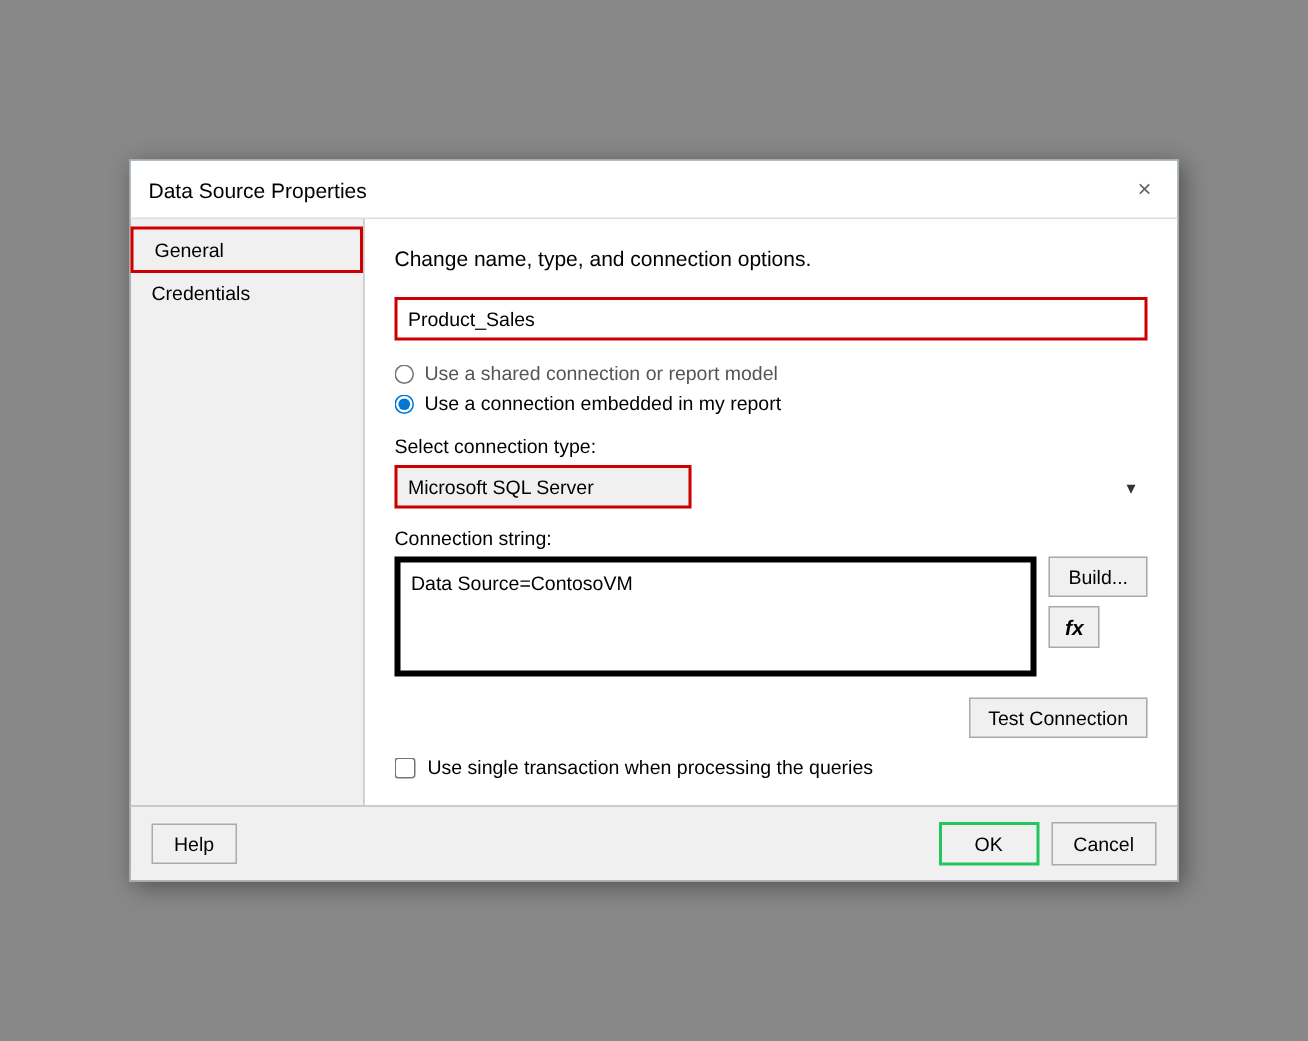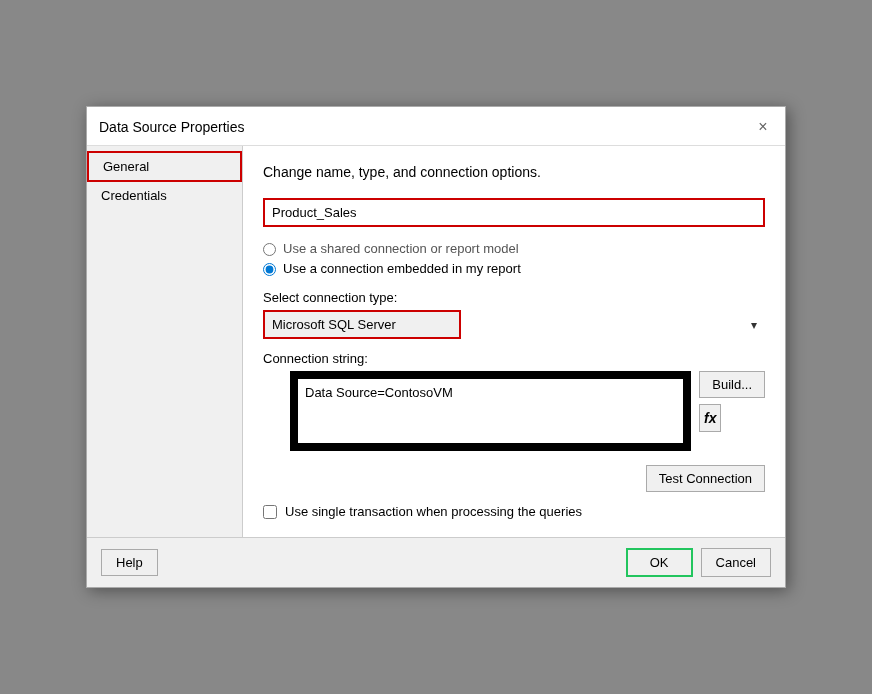--- a/index.html
+++ b/index.html
@@ -150,47 +150,46 @@
       margin-bottom: 5px;
     }
     .conn-string-row {
       display: flex;
       align-items: flex-start;
       gap: 8px;
       margin-bottom: 14px;
     }
     .conn-string-textarea {
       flex: 1;
-      border: 8px solid #000000;
+      border: 4px solid #000000;
       padding: 6px 7px;
       font-size: 13px;
       font-family: inherit;
       outline: none;
       background: #fff;
       resize: none;
       height: 80px;
-      margin-left: 27px;
     }
     .conn-string-buttons {
       display: flex;
       flex-direction: column;
       gap: 6px;
     }
     .btn {
       padding: 5px 12px;
       font-size: 13px;
       font-family: inherit;
       background: #f0f0f0;
       border: 1px solid #aaa;
       cursor: pointer;
       min-width: 64px;
       text-align: right;
     }
     .fx-btn {
-      width: 22px;
+      width: 34px;
       height: 28px;
       font-size: 14px;
       font-style: italic;
       font-weight: bold;
       display: flex;
       align-items: center;
       justify-content: center;
       background: #f0f0f0;
       border: 1px solid #aaa;
       cursor: pointer;

